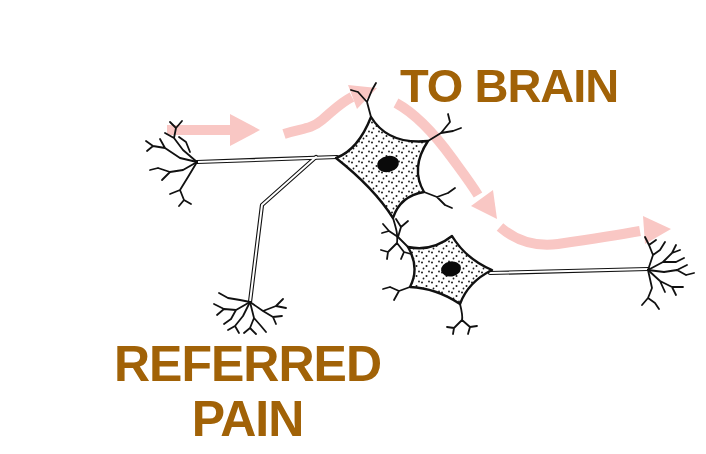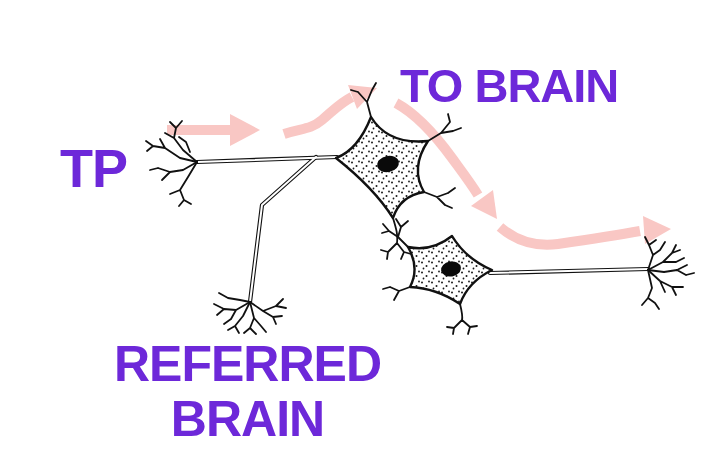--- a/index.html
+++ b/index.html
@@ -1,21 +1,21 @@
 <!DOCTYPE html>
 <html><head>
 <meta charset="utf-8">
 <style>
   html,body{margin:0;padding:0;background:#fff;}
   .stage{
     position:relative;width:706px;height:454px;background:#ffffff;overflow:hidden;
     font-family:"Liberation Sans", sans-serif;
   }
   .lbl{
-    position:absolute;color:#6d28d9;font-weight:bold;line-height:1;
+    position:absolute;color:#a16207;font-weight:bold;line-height:1;
     letter-spacing:-1px;white-space:nowrap;
   }
   .lbl-tp{left:60px;top:141px;font-size:54px;}
   .lbl-brain{left:400px;top:62px;font-size:47px;}
   .lbl-referred{
     left:95px;top:337px;width:305px;text-align:center;
     font-size:50px;line-height:55px;white-space:normal;
   }
   svg{position:absolute;left:0;top:0;}
   .ink{stroke:#111;fill:none;stroke-linecap:round;stroke-linejoin:round;}
@@ -111,22 +111,21 @@
 
     <g class="ink fine">
       <path d="M 648,270 L 653,255 M 653,255 L 649,245 M 649,245 L 645,237 M 649,245 L 656,240 M 653,255 L 660,250 M 660,250 L 665,242"></path>
       <path d="M 648,270 L 663,262 M 663,262 L 672,253 M 672,253 L 680,250 M 672,253 L 676,245 M 663,262 L 676,262 M 676,262 L 684,258"></path>
       <path d="M 648,270 L 664,272 M 664,272 L 677,270 M 677,270 L 687,265 M 677,270 L 686,275 M 686,275 L 694,273"></path>
       <path d="M 648,270 L 660,281 M 660,281 L 672,287 M 672,287 L 683,287 M 672,287 L 676,295 M 660,281 L 665,292"></path>
       <path d="M 648,270 L 652,288 M 652,288 L 648,298 M 648,298 L 642,305 M 648,298 L 655,303 M 655,303 L 659,309"></path>
     </g>
   </svg>
 
-  <div class="lbl lbl-tp">TP</div>
 
   <div class="lbl lbl-brain">TO BRAIN</div>
 
   <div class="lbl lbl-referred">
     <div>REFERRED</div>
-    <div>BRAIN</div>
+    <div>PAIN</div>
   </div>
 
 </div>
 
 </body></html>

